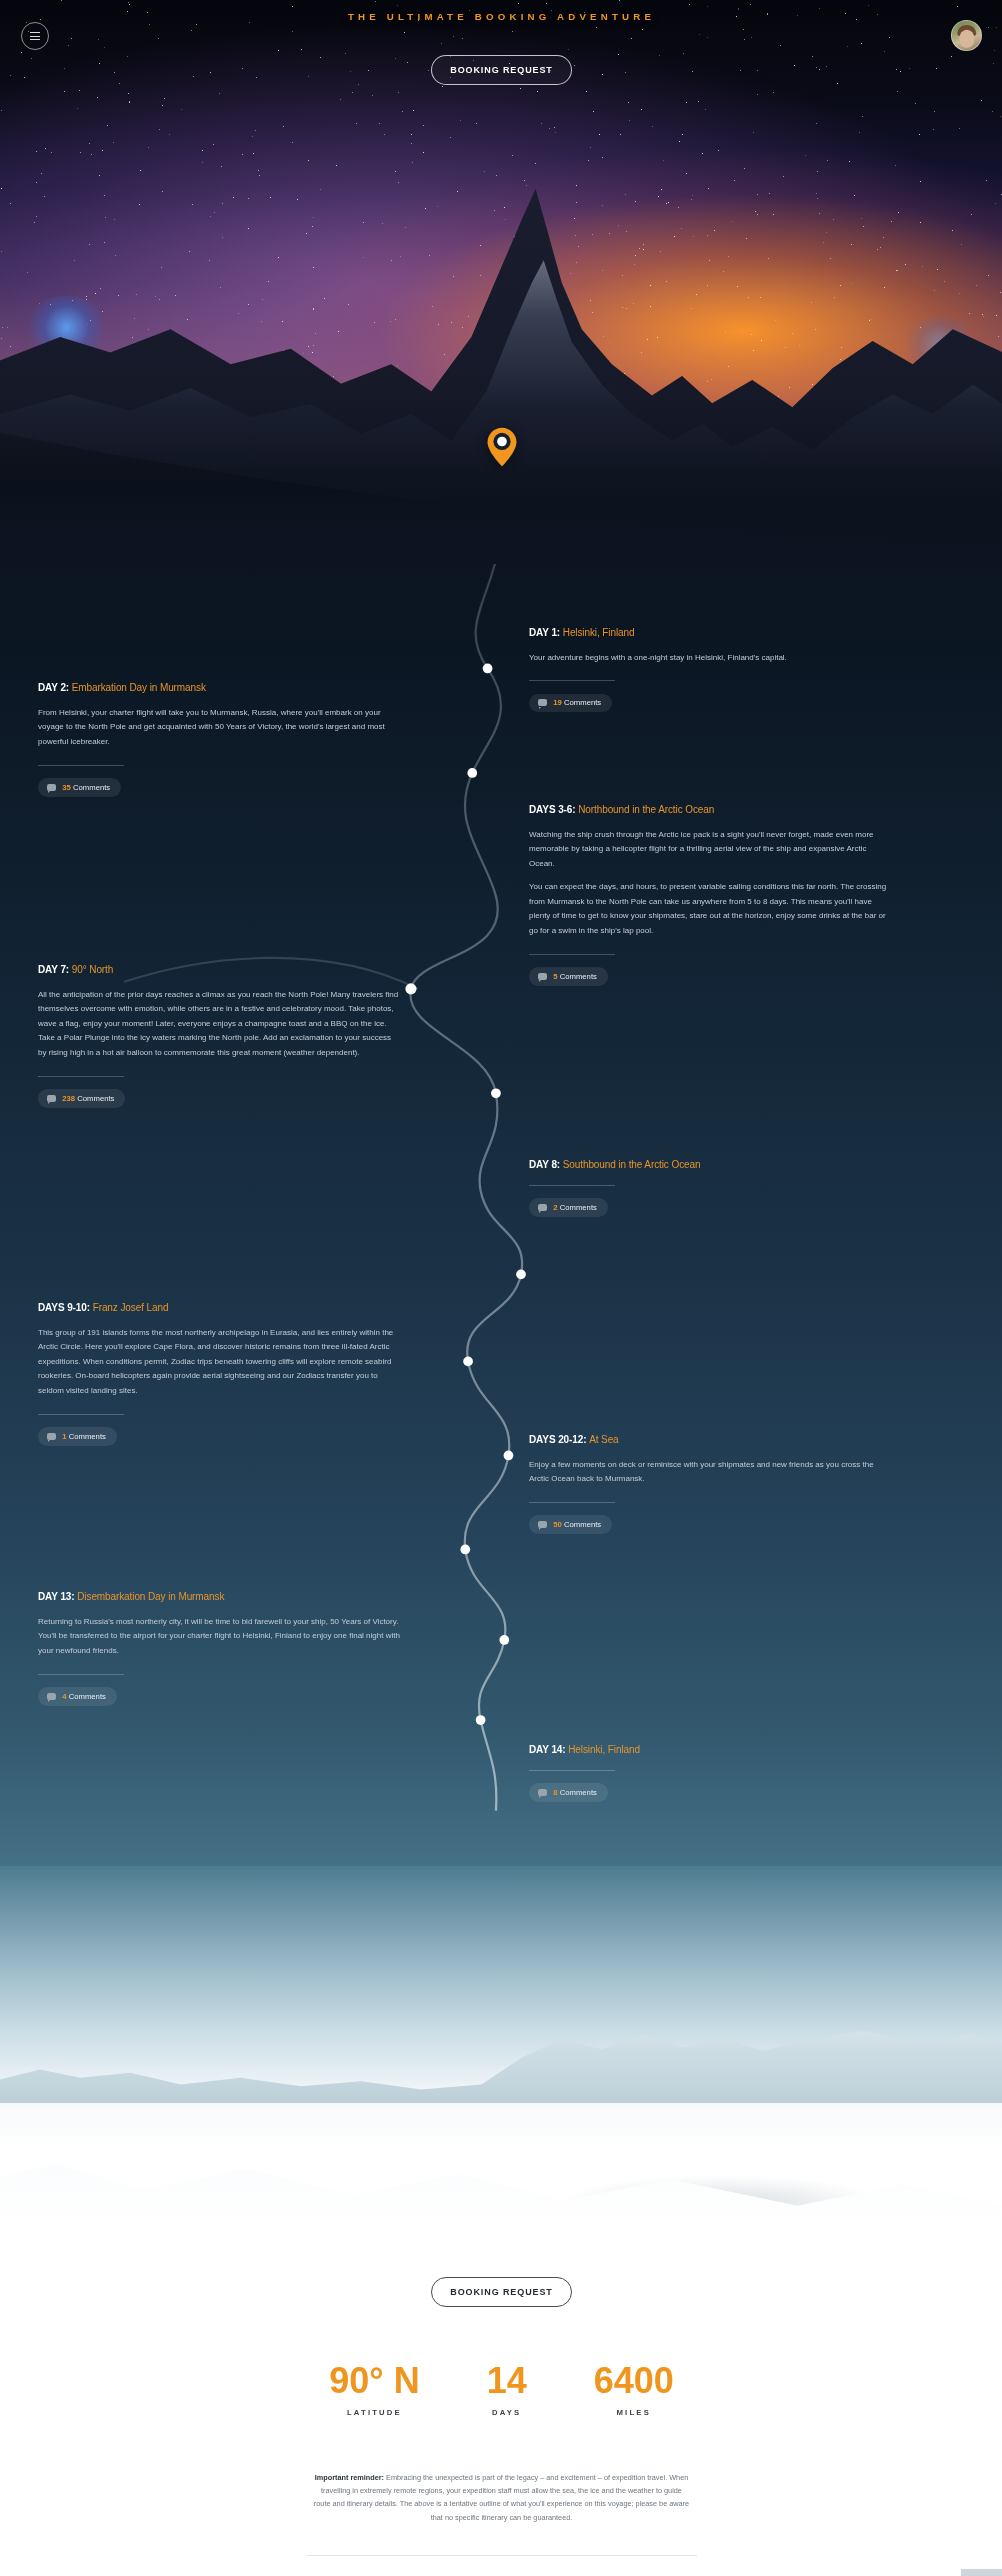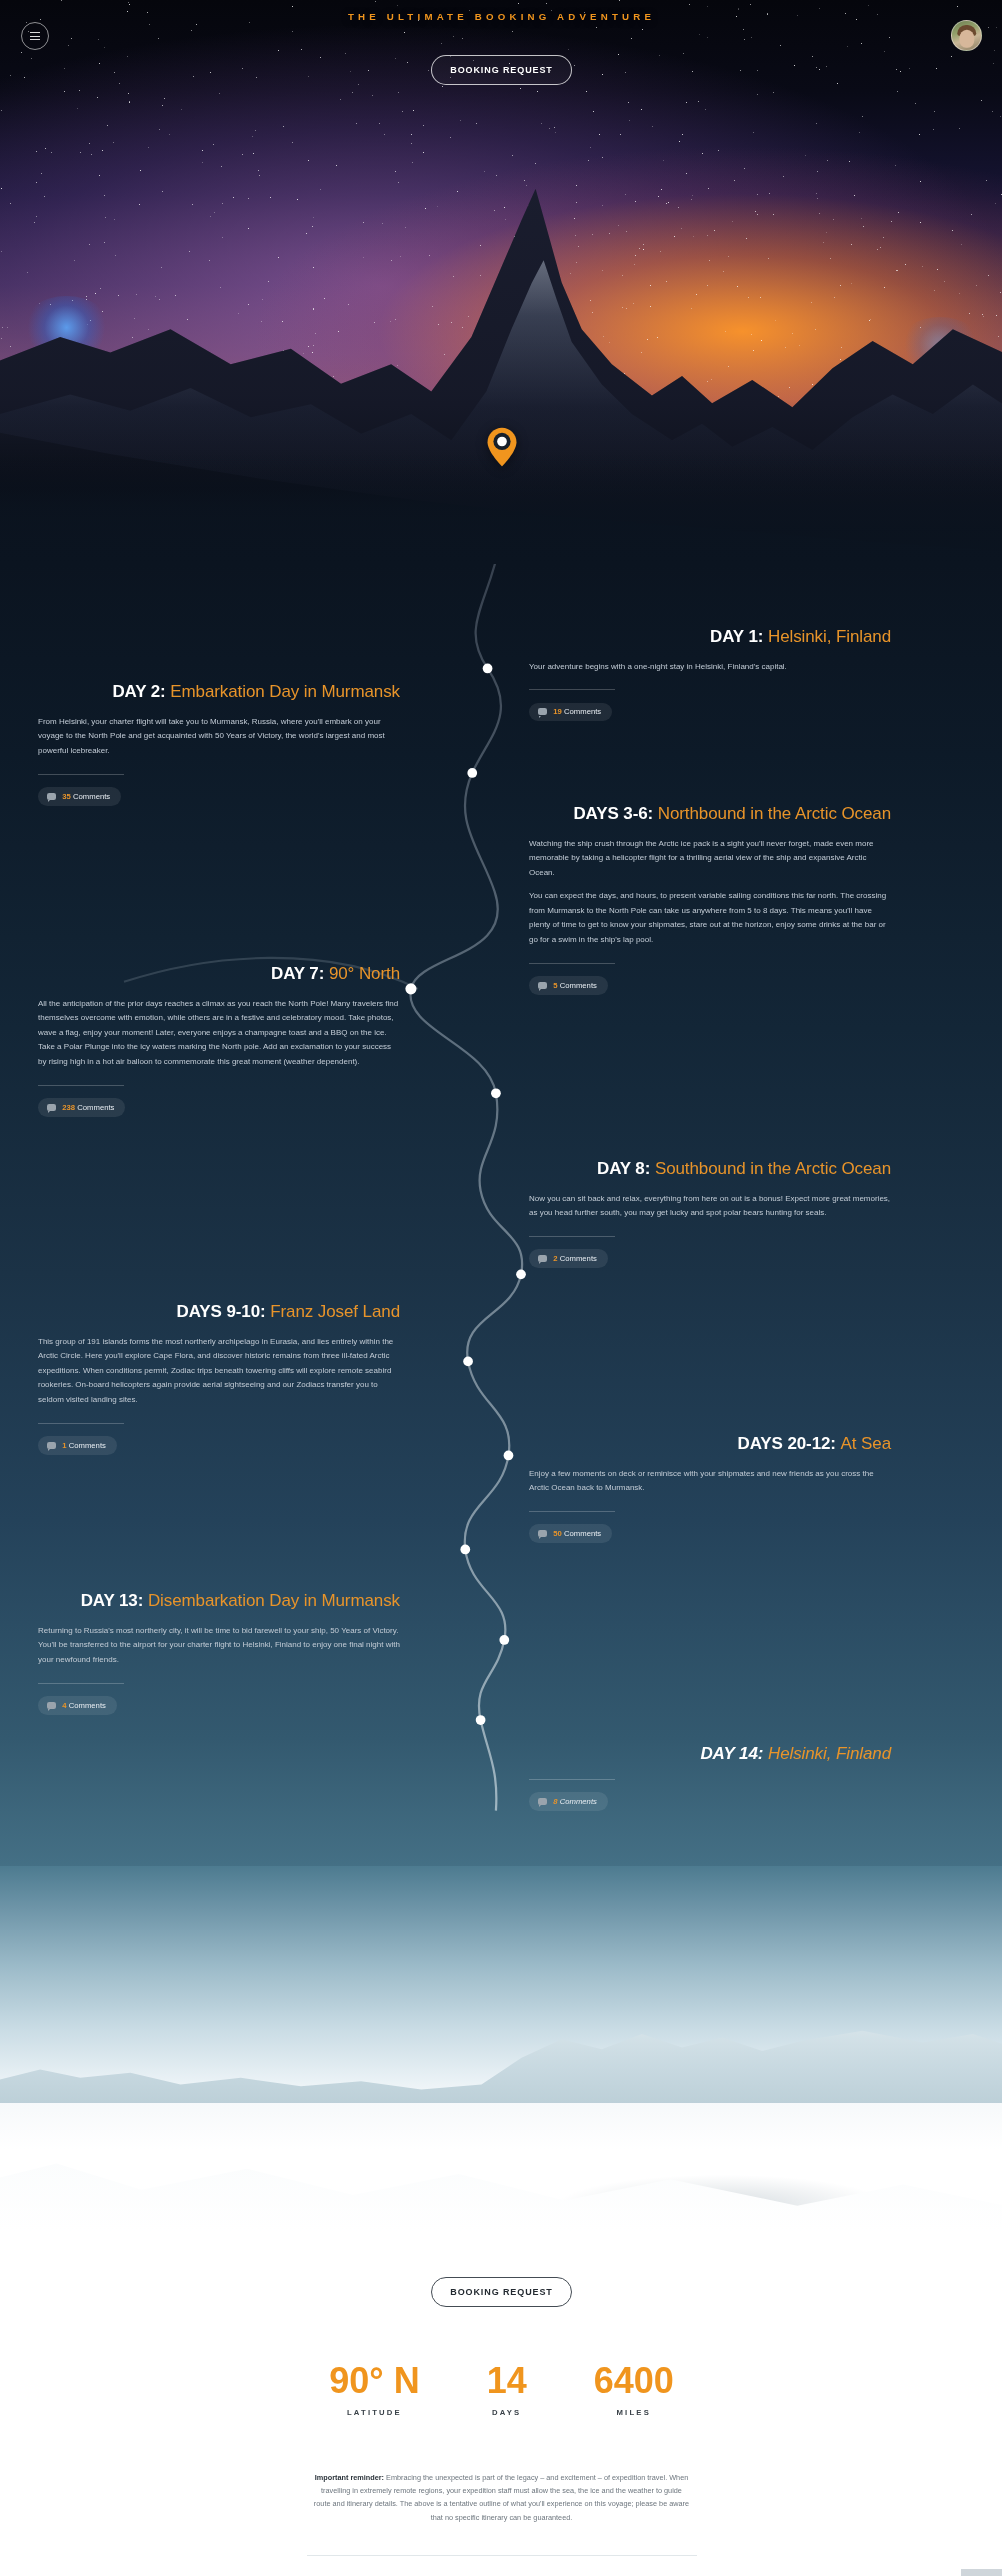--- a/index.html
+++ b/index.html
@@ -114,21 +114,21 @@
     background:linear-gradient(180deg, #0b1420 0%, #0d1a28 14%, #132637 34%, #1b3246 52%, #24425a 70%, #33596f 86%, #4d7b90 100%);
     overflow:hidden;
   }
   .tl-svg { position:absolute; left:0; top:0; width:1003px; height:1365px; }
 
   .entry { position:absolute; width:362px; }
   .entry.left  { text-align:left; }
   .entry.right { text-align:left; }
 
   .entry h2 {
-    font-size:17px; font-weight:bold; color:#ffffff; letter-spacing:-0.1px; margin-bottom:12.5px;text-align:right;
+    font-size:10px; font-weight:bold; color:#ffffff; letter-spacing:-0.1px; margin-bottom:12.5px;
   }
   .entry h2 .ttl { color:#e8942a; font-weight:normal; }
   .entry p {
     font-size:8px; line-height:14.6px; color:#c3ccd6; margin-bottom:9px;
   }
   .entry .rule {
     width:86px; height:0.7px; background:rgba(255,255,255,.22); margin:15.3px 0 12.5px 0;
   }
   .cbadge {
     display:inline-flex; align-items:center; gap:6.3px;
@@ -851,37 +851,37 @@
             <span><span class="num">35</span> Comments</span>
           </div></div>
         <div class="entry right" style="top: 240px; left: 529px;"><h2><span>DAYS 3-6: </span><span class="ttl">Northbound in the Arctic Ocean</span></h2><p>Watching the ship crush through the Arctic ice pack is a sight you'll never forget, made even more memorable by taking a helicopter flight for a thrilling aerial view of the ship and expansive Arctic Ocean.</p><p>You can expect the days, and hours, to present variable sailing conditions this far north. The crossing from Murmansk to the North Pole can take us anywhere from 5 to 8 days. This means you'll have plenty of time to get to know your shipmates, stare out at the horizon, enjoy some drinks at the bar or go for a swim in the ship's lap pool.</p><div class="rule"></div><div class="cbadge">
             <span class="bub"></span>
             <span><span class="num">5</span> Comments</span>
           </div></div>
         <div class="entry left" style="top: 400px; left: 38px;"><h2><span>DAY 7: </span><span class="ttl">90° North</span></h2><p>All the anticipation of the prior days reaches a climax as you reach the North Pole! Many travelers find themselves overcome with emotion, while others are in a festive and celebratory mood. Take photos, wave a flag, enjoy your moment! Later, everyone enjoys a champagne toast and a BBQ on the ice. Take a Polar Plunge into the icy waters marking the North pole. Add an exclamation to your success by rising high in a hot air balloon to commemorate this great moment (weather dependent).</p><div class="rule"></div><div class="cbadge">
             <span class="bub"></span>
             <span><span class="num">238</span> Comments</span>
           </div></div>
-        <div class="entry right" style="top: 595px; left: 529px;"><h2><span>DAY 8: </span><span class="ttl">Southbound in the Arctic Ocean</span></h2><p>Now you can sit back and relax, everything from here on out is a bonus! Expect more great memories, as you head further south, you may get lucky and spot polar bears hunting for seals.</p><div class="rule"></div><div class="cbadge">
+        <div class="entry right" style="top: 595px; left: 529px;"><h2><span>DAY 8: </span><span class="ttl">Southbound in the Arctic Ocean</span></h2><div class="rule"></div><div class="cbadge">
             <span class="bub"></span>
             <span><span class="num">2</span> Comments</span>
           </div></div>
         <div class="entry left" style="top: 738px; left: 38px;"><h2><span>DAYS 9-10: </span><span class="ttl">Franz Josef Land</span></h2><p>This group of 191 islands forms the most northerly archipelago in Eurasia, and lies entirely within the Arctic Circle. Here you'll explore Cape Flora, and discover historic remains from three ill-fated Arctic expeditions. When conditions permit, Zodiac trips beneath towering cliffs will explore remote seabird rookeries. On-board helicopters again provide aerial sightseeing and our Zodiacs transfer you to seldom visited landing sites.</p><div class="rule"></div><div class="cbadge">
             <span class="bub"></span>
             <span><span class="num">1</span> Comments</span>
           </div></div>
         <div class="entry right" style="top: 870px; left: 529px;"><h2><span>DAYS 20-12: </span><span class="ttl">At Sea</span></h2><p>Enjoy a few moments on deck or reminisce with your shipmates and new friends as you cross the Arctic Ocean back to Murmansk.</p><div class="rule"></div><div class="cbadge">
             <span class="bub"></span>
             <span><span class="num">50</span> Comments</span>
           </div></div>
         <div class="entry left" style="top: 1027px; left: 38px;"><h2><span>DAY 13: </span><span class="ttl">Disembarkation Day in Murmansk</span></h2><p>Returning to Russia's most northerly city, it will be time to bid farewell to your ship, 50 Years of Victory. You'll be transferred to the airport for your charter flight to Helsinki, Finland to enjoy one final night with your newfound friends.</p><div class="rule"></div><div class="cbadge">
             <span class="bub"></span>
             <span><span class="num">4</span> Comments</span>
           </div></div>
-        <div class="entry right" style="top: 1180px; left: 529px; font-style: italic;"><h2><span>DAY 14: </span><span class="ttl">Helsinki, Finland</span></h2><div class="rule"></div><div class="cbadge">
+        <div class="entry right" style="top: 1180px; left: 529px;"><h2><span>DAY 14: </span><span class="ttl">Helsinki, Finland</span></h2><div class="rule"></div><div class="cbadge">
             <span class="bub"></span>
             <span><span class="num">8</span> Comments</span>
           </div></div>
       </div>
   </div>
 
   <div class="arctic">
     <div class="arctic-sky"></div>
     <div class="ice-range ice-far"></div>
     <div class="ice-tex"></div>

